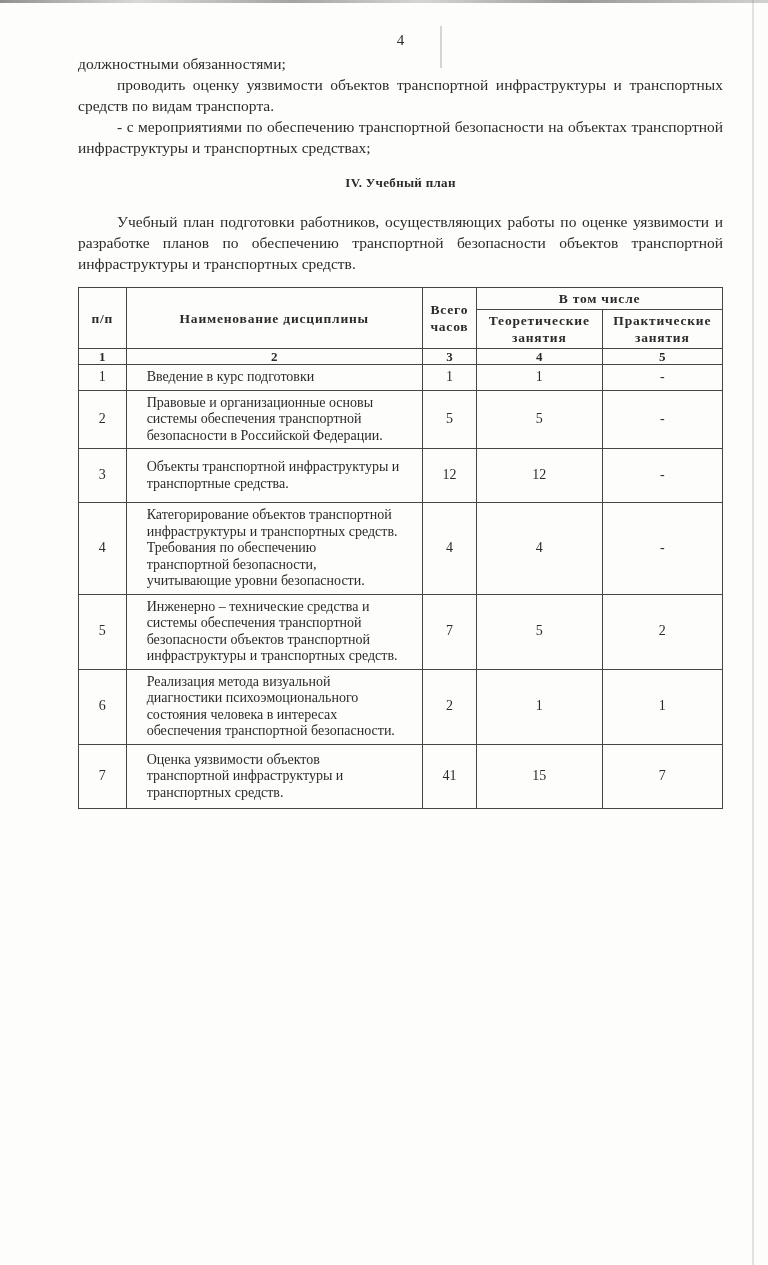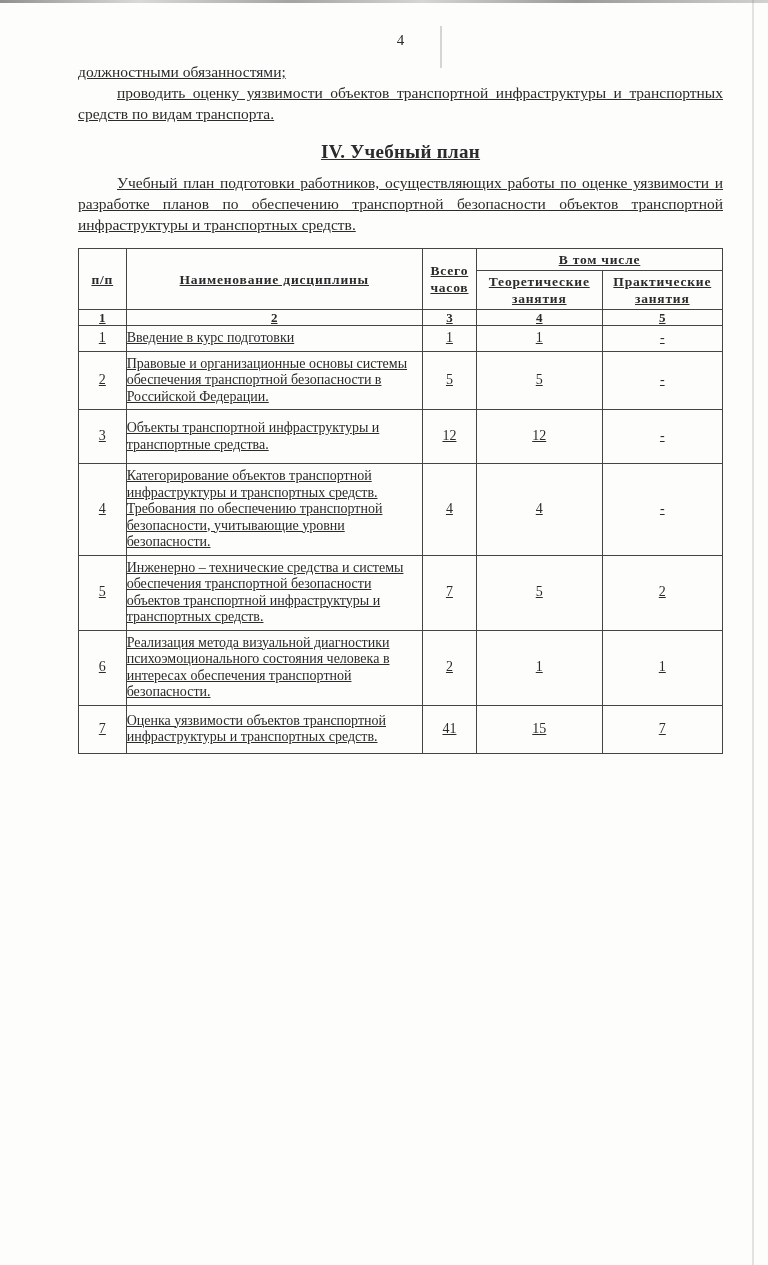--- a/index.html
+++ b/index.html
@@ -23,26 +23,26 @@
     background:rgba(130,130,130,.22);
   }
   .scan-mark {
     position:absolute; left:440px; top:26px; width:1.5px; height:42px;
     background:rgba(110,110,110,.28);
   }
   .page-number {
     position:absolute; top:32px; left:78px; width:645px;
     text-align:center; font-size:15px;
   }
-  .content { position:absolute; left:78px; top:61px; width:645px;text-decoration:underline; }
+  .content { position:absolute; left:78px; top:53px; width:645px; }
   .content p { margin:0; text-align:justify; font-size:15.5px; line-height:21px; }
   .content p.ind { text-indent:39px; }
   .heading {
-    margin:17px 0 9px 0; text-align:center;
-    font-size:19px; font-weight:bold; letter-spacing:.3px;
+    margin:17px 0 20px 0; text-align:center;
+    font-size:13px; font-weight:bold; letter-spacing:.3px;
   }
   .intro { margin-bottom:14px; }
 
   table.curriculum {
     width:100%; border-collapse:collapse; margin-top:13px;
     table-layout:fixed;
   }
   table.curriculum th, table.curriculum td {
     border:1.7px solid #454545;
   }
@@ -57,38 +57,39 @@
     vertical-align:middle;
   }
   tr.numrow td {
     text-align:center; font-weight:bold; font-size:13px;
     padding:0 2px; line-height:15px;
   }
   tbody.rows td {
     font-size:14px; line-height:16.5px; padding:4px 5px;
     vertical-align:middle;
   }
-  tbody.rows td.name { text-align:left; padding:4px 0; }
+  tbody.rows td.name { text-align:left; padding:4px 20px; }
   tbody.rows td.center { text-align:center; }
   tbody.rows tr.roomy td { padding-top:10px; padding-bottom:10px; }
   tbody.rows tr.semiroomy td { padding-top:7px; padding-bottom:7px; }
 </style>
 </head>
 <body>
 
 <div class="page">
   <div class="scan-top"></div>
   <div class="scan-right"></div>
   <div class="scan-mark"></div>
 
   <div class="page-number">4</div>
 
   <div class="content">
     <p>должностными обязанностями;</p>
     <p class="ind">проводить оценку уязвимости объектов транспортной инфраструктуры и транспортных средств по видам транспорта.</p>
+    <p class="ind">- с мероприятиями по обеспечению транспортной безопасности на объектах транспортной инфраструктуры и транспортных средствах;</p>
 
     <h2 class="heading">IV. Учебный план</h2>
 
     <p class="ind intro">Учебный план подготовки работников, осуществляющих работы по оценке уязвимости и разработке планов по обеспечению транспортной безопасности объектов транспортной инфраструктуры и транспортных средств.</p>
 
     <table class="curriculum">
       <colgroup>
         <col class="c1">
           <col class="c2">
           <col class="c3">

